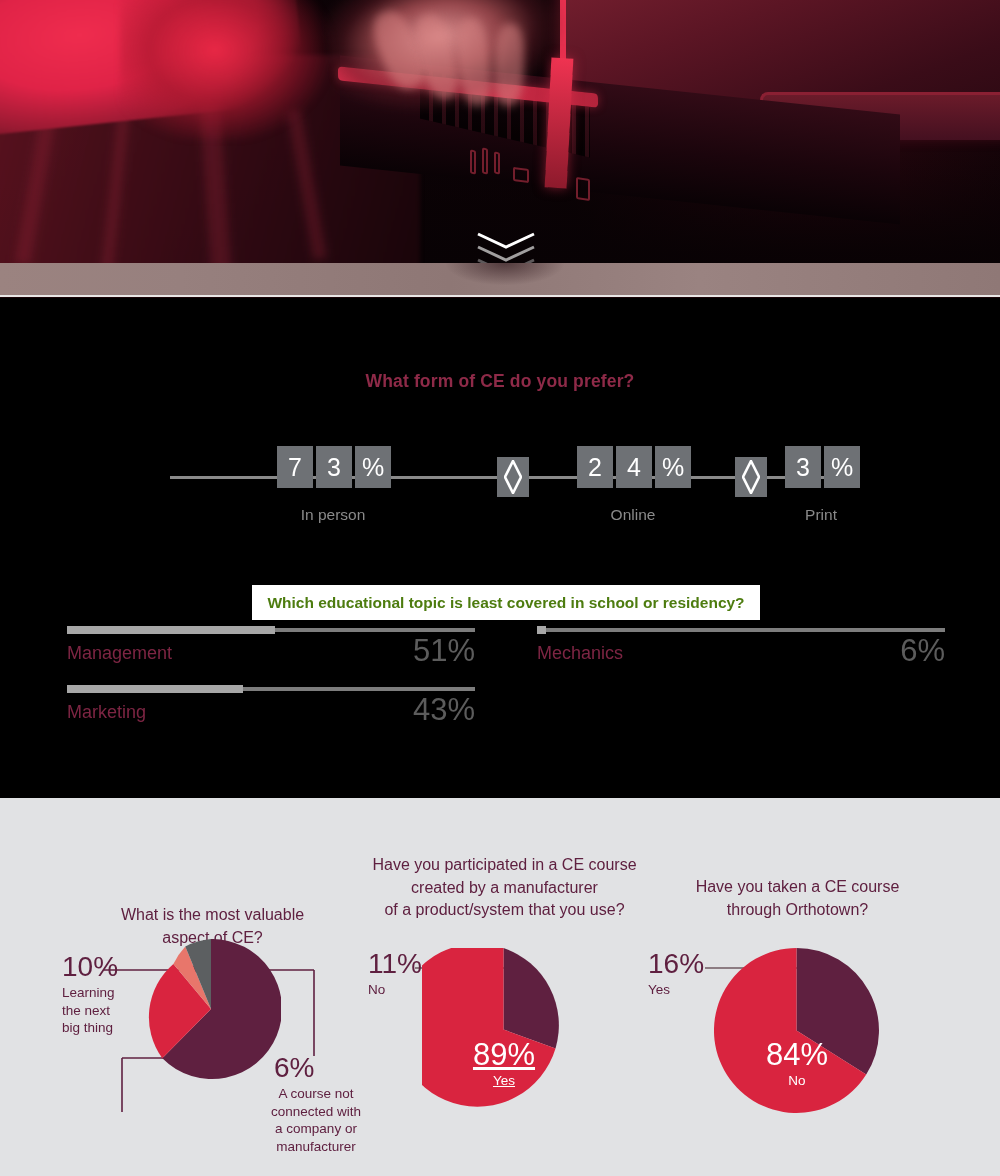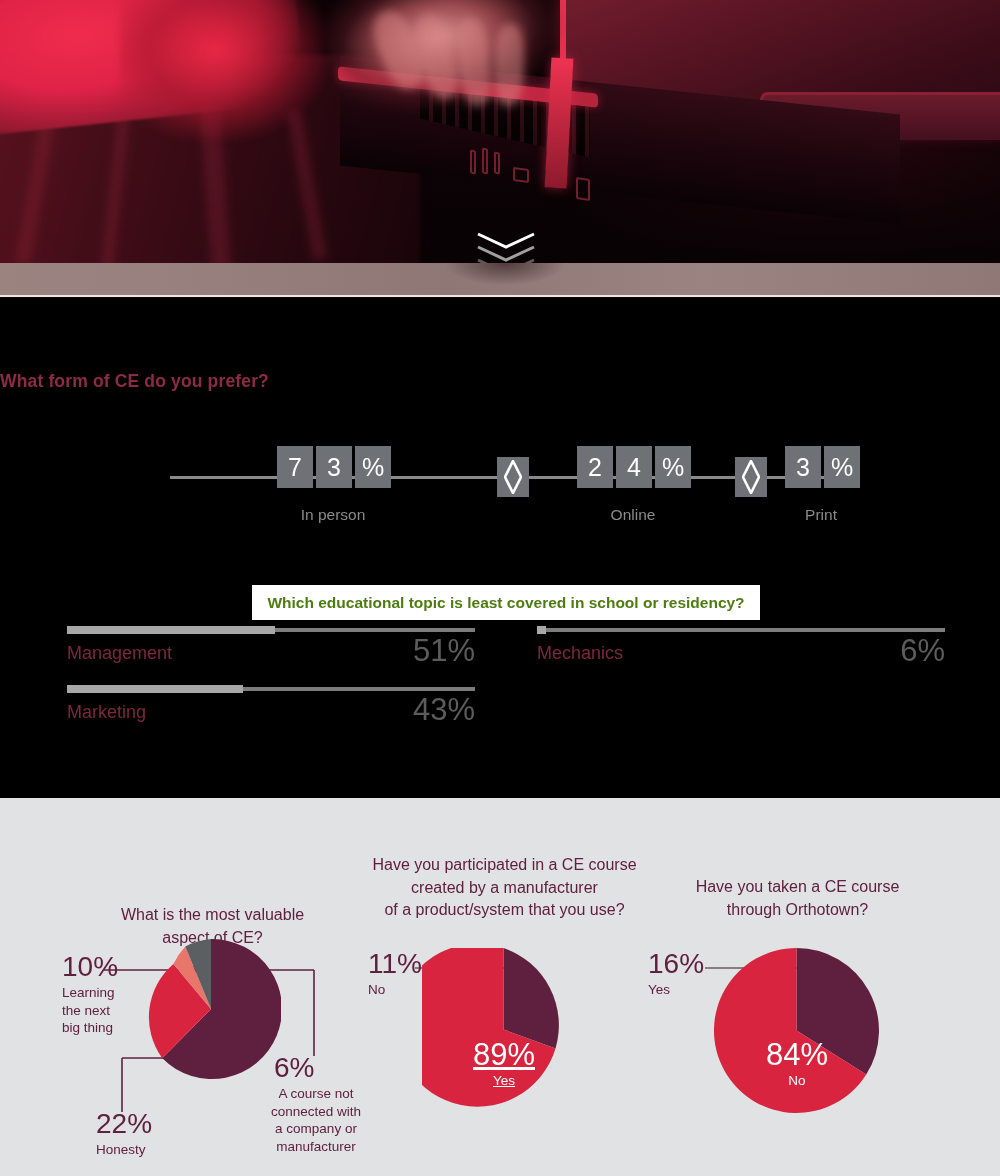--- a/index.html
+++ b/index.html
@@ -186,21 +186,21 @@
     position: absolute;
     left: 0; top: 298px;
     width: 1000px; height: 500px;
     background: #000;
   }
 
   .q-title {
     position: absolute;
     left: 0; top: 73px;
     width: 1000px;
-    text-align: left;
+    text-align: center;
     color: #8e2a48;
     font-size: 17.5px;
     font-weight: bold;
     letter-spacing: .15px;
   }
 
   
   .slider-wrap { position: absolute; left: 0; top: 120px; width: 1000px; height: 110px; }
   .slider-line {
     position: absolute;
@@ -480,24 +480,20 @@
     </div>
 
 
     <div class="callout" style="left:62px; top:155px; width:70px; text-align:left;">
       <span class="co-pct">10%</span>
       <span class="co-sub">Learning</span>
       <span class="co-sub" style="margin-top:0;">the next</span>
       <span class="co-sub" style="margin-top:0;">big thing</span>
     </div>
 
-    <div class="callout" style="left:96px; top:312px; width:100px; text-align:left;">
-      <span class="co-pct">22%</span>
-      <span class="co-sub">Honesty</span>
-    </div>
 
     <div class="callout" style="left:270px; top:256px; width:92px; text-align:center;">
       <span class="co-pct" style="text-align:left; margin-left:4px;">6%</span>
       <span class="co-sub">A course not</span>
       <span class="co-sub" style="margin-top:0;">connected with</span>
       <span class="co-sub" style="margin-top:0;">a company or</span>
       <span class="co-sub" style="margin-top:0;">manufacturer</span>
     </div>
 
     <div class="pie-title" style="left:362px; top:56px; width:285px;">

